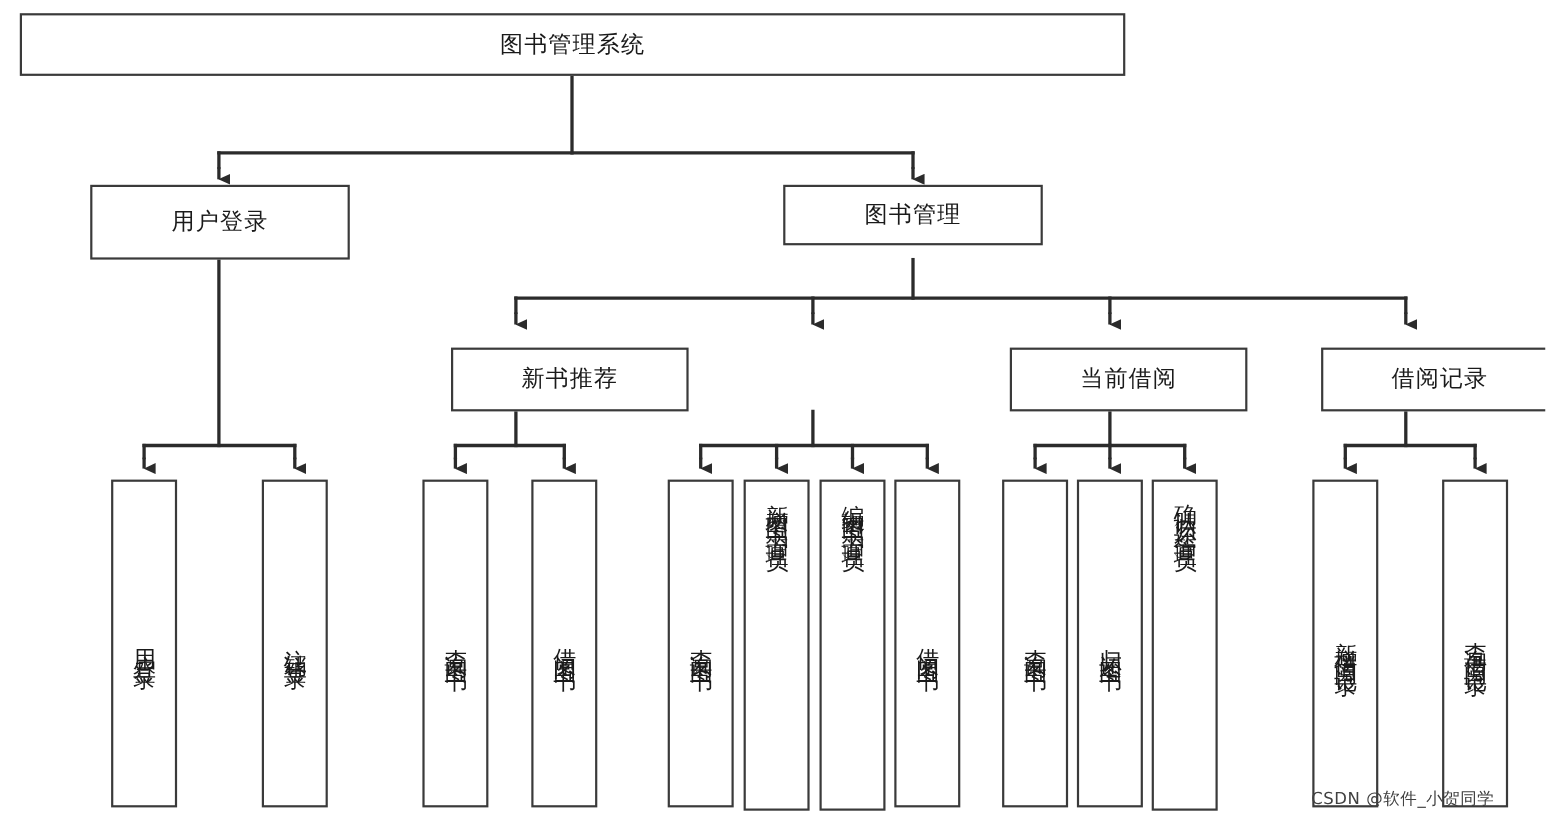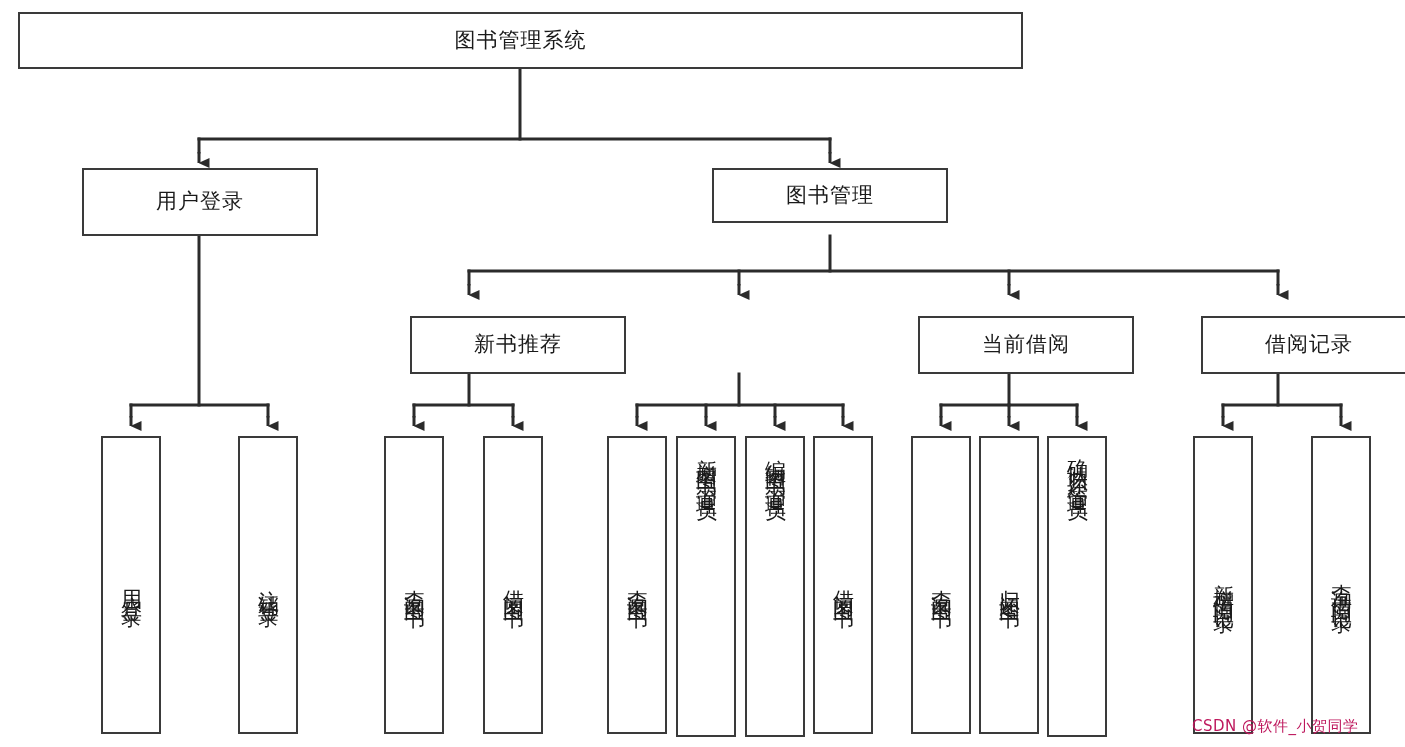--- a/index.html
+++ b/index.html
@@ -54,21 +54,21 @@
     line-height: 1.0;
     white-space: nowrap;
   }
   .node.vert.centered {
     align-items: center;
     padding-top: 0;
   }
   .watermark {
     position: absolute;
     font-size: 15px;
-    color: #be185d;
+    color: #404040;
     letter-spacing: 0.5px;
     white-space: nowrap;
     user-select: none;
   }
 </style>
 </head>
 <body>
 
 <div id="canvas">
 

